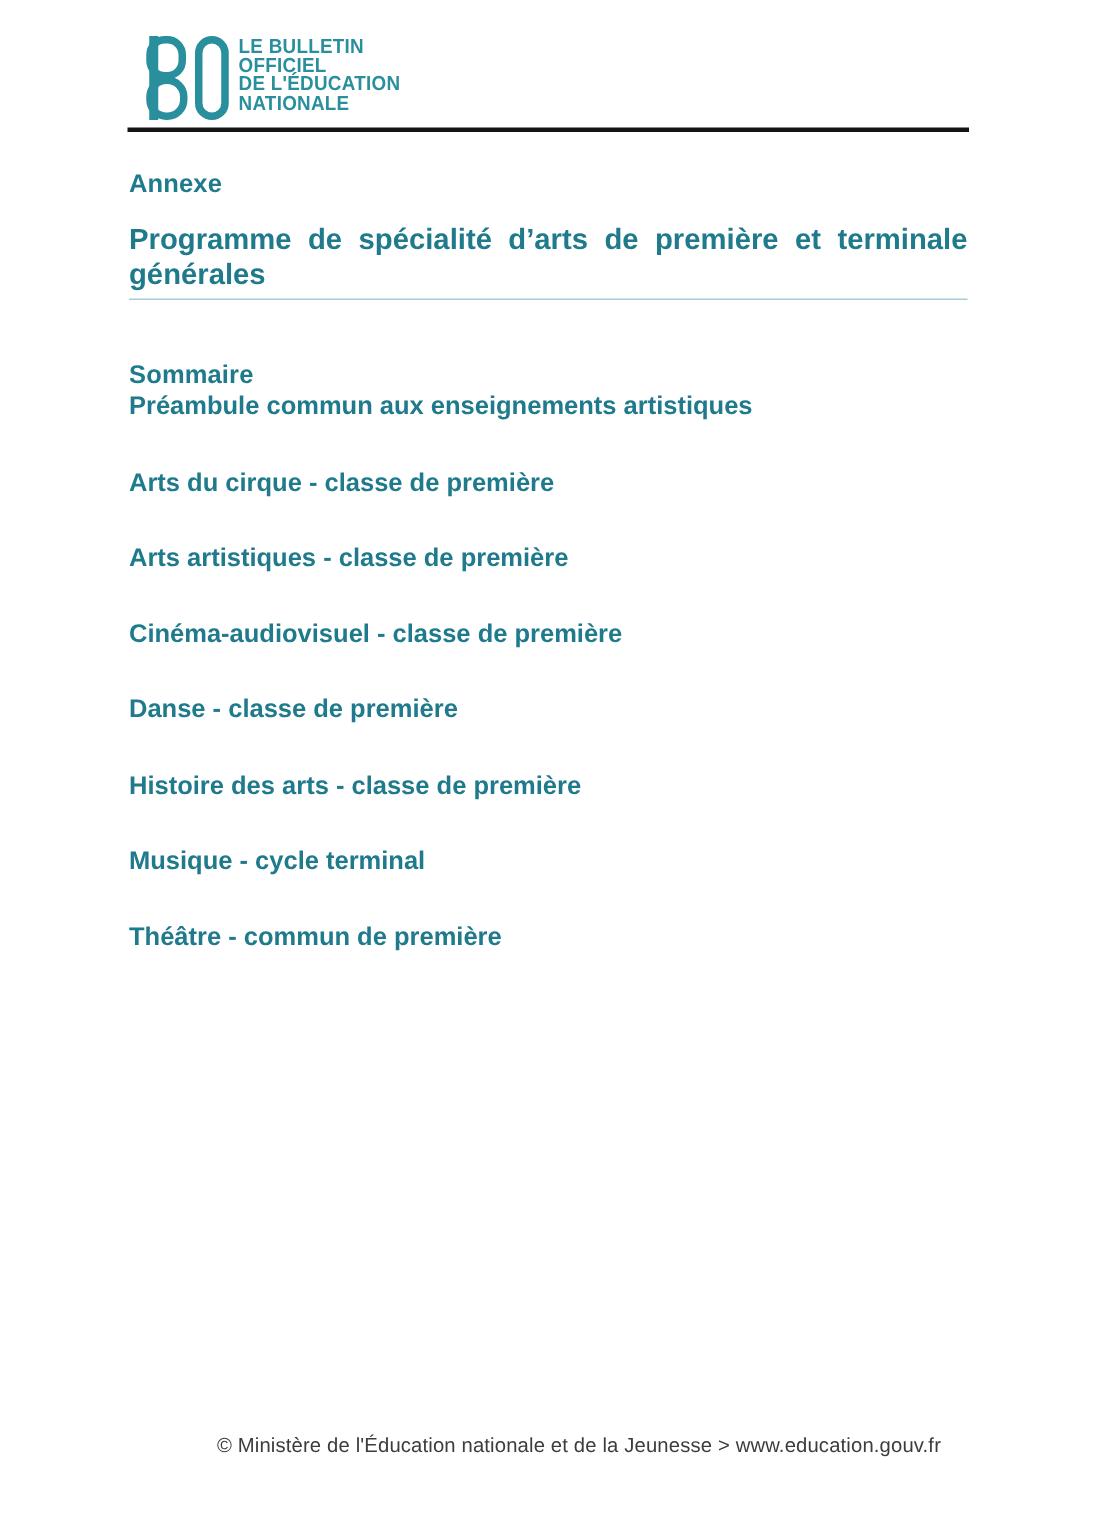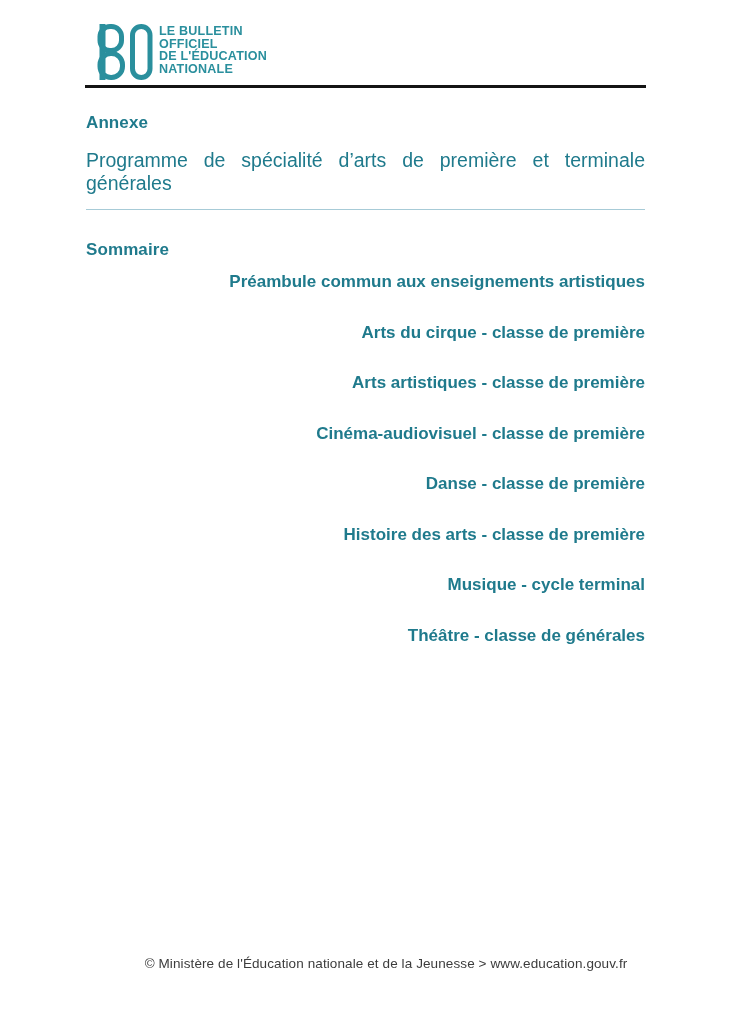--- a/index.html
+++ b/index.html
@@ -76,42 +76,41 @@
   .annexe-label { top: 113px; }
   .sommaire-label { top: 240px; }
 
   
   .doc-title {
     position: absolute;
     left: 86px;
     top: 149px;
     width: 559px;
     color: var(--teal);
-    font-weight: normal;
+    font-weight: bold;
     font-size: 19.5px;
     line-height: 23px;
-    padding-bottom: 14px;
+    padding-bottom: 4px;
     border-bottom: 1.5px solid var(--title-rule);
   }
   .doc-title .line1 {
     text-align: justify;
     text-align-last: justify;
   }
   .doc-title .line2 {
     text-align: left;
   }
 
   
   .sommaire-list {
     position: absolute;
     left: 86px;
-    top: 272px;
+    top: 261px;
     width: 559px;
     list-style: none;
-    text-align: right;
   }
   .sommaire-list li {
     color: var(--teal);
     font-weight: bold;
     font-size: 17px;
     line-height: 20px;
     margin-bottom: 30.5px;
   }
 
   
@@ -160,19 +159,19 @@
     <div class="small-label sommaire-label">Sommaire</div>
 
     <ul class="sommaire-list">
       <li>Préambule commun aux enseignements artistiques</li>
       <li>Arts du cirque - classe de première</li>
       <li>Arts artistiques - classe de première</li>
       <li>Cinéma-audiovisuel - classe de première</li>
       <li>Danse - classe de première</li>
       <li>Histoire des arts - classe de première</li>
       <li>Musique - cycle terminal</li>
-      <li>Théâtre - classe de générales</li>
+      <li>Théâtre - commun de première</li>
     </ul>
   </main>
 
   <footer class="page-footer">© Ministère de l'Éducation nationale et de la Jeunesse &gt; www.education.gouv.fr</footer>
 
 </div>
 
 </body></html>

